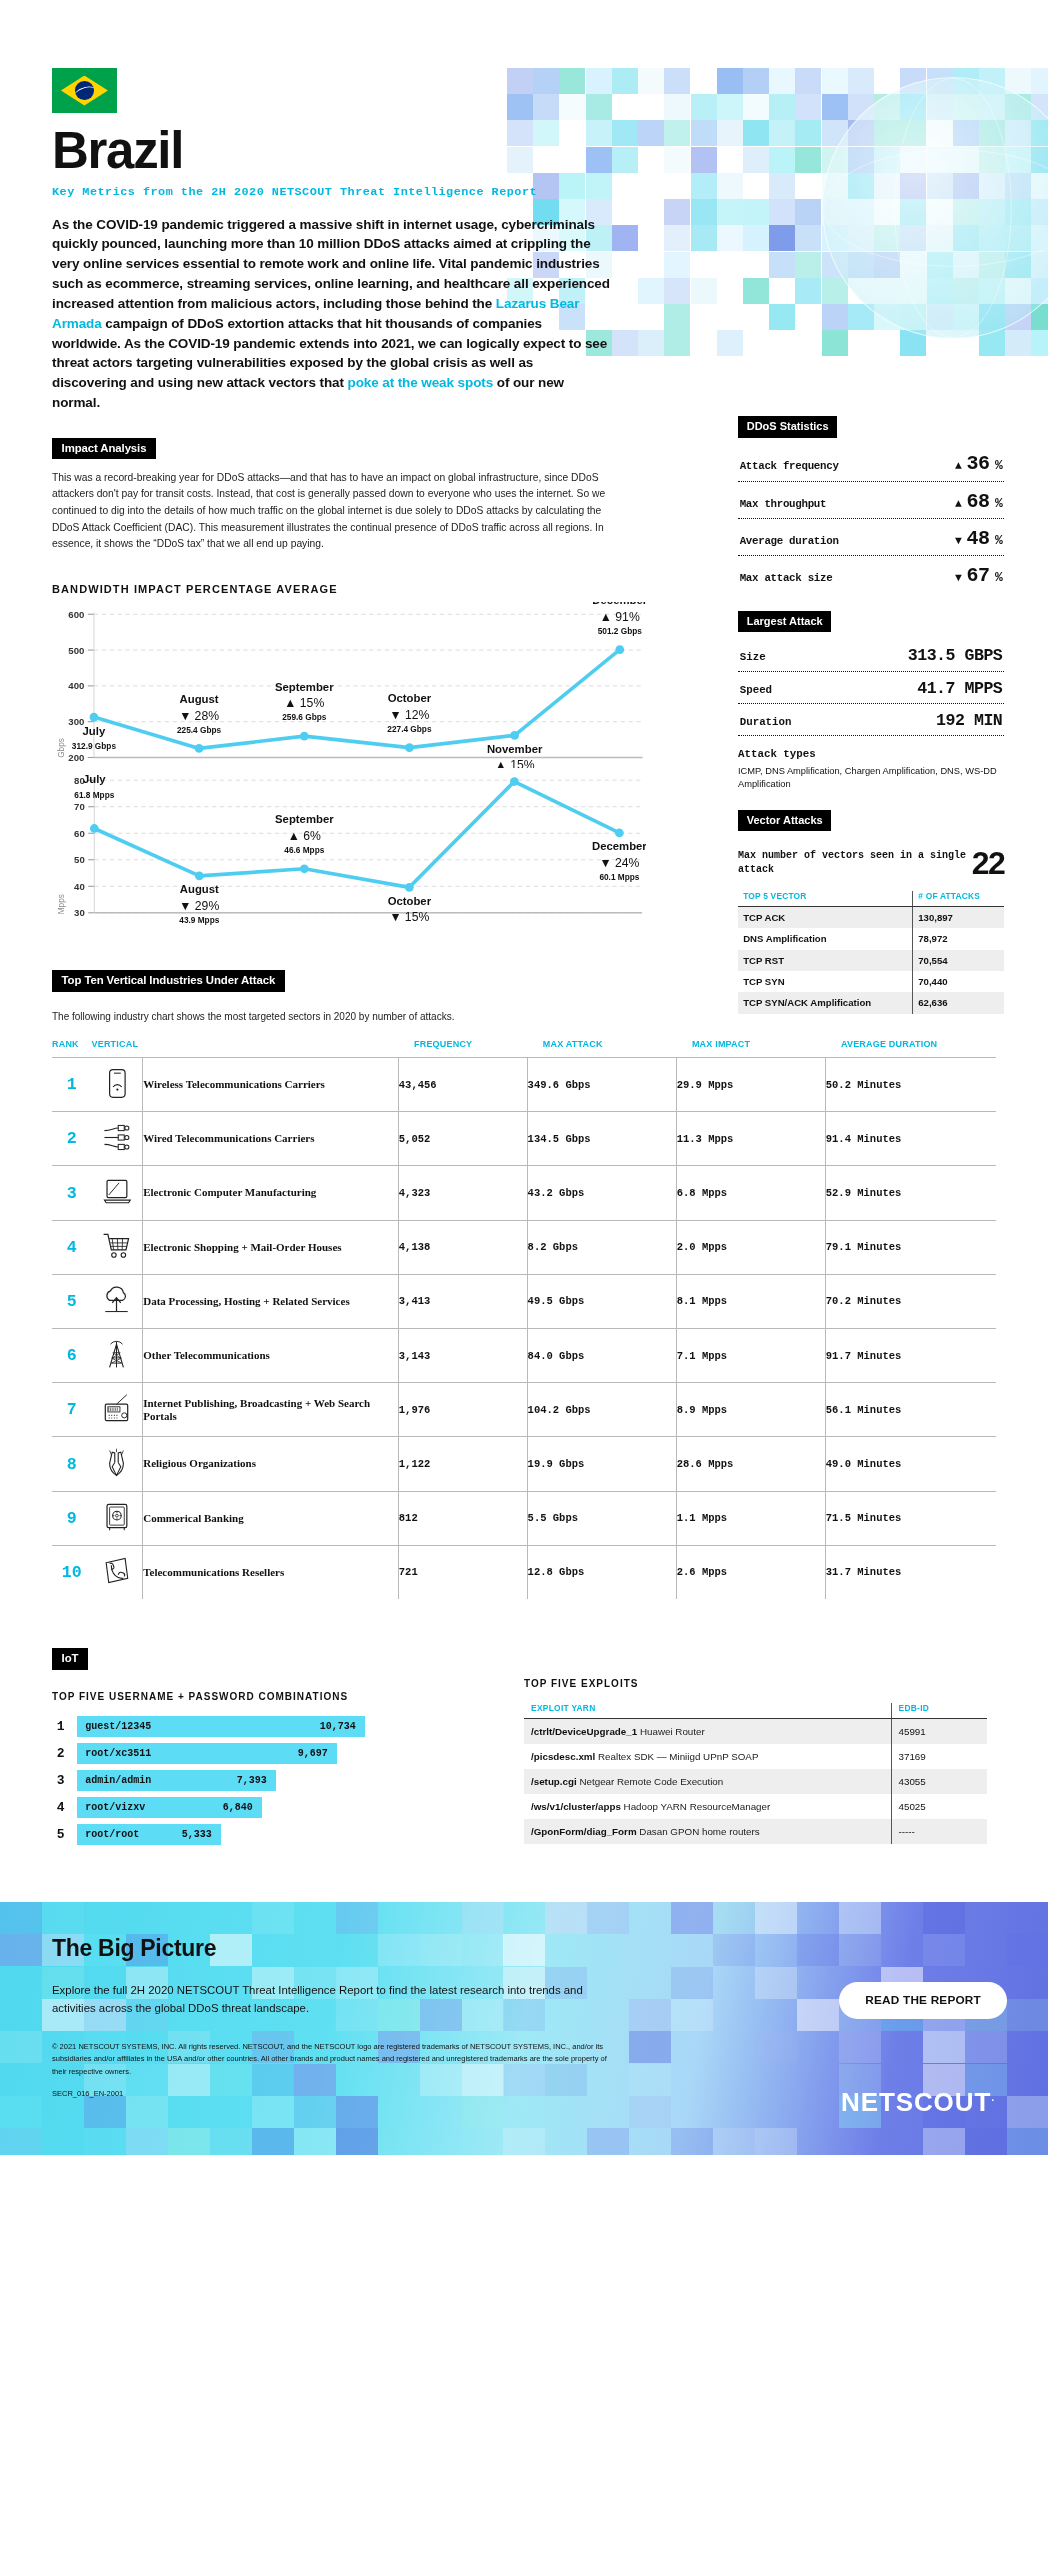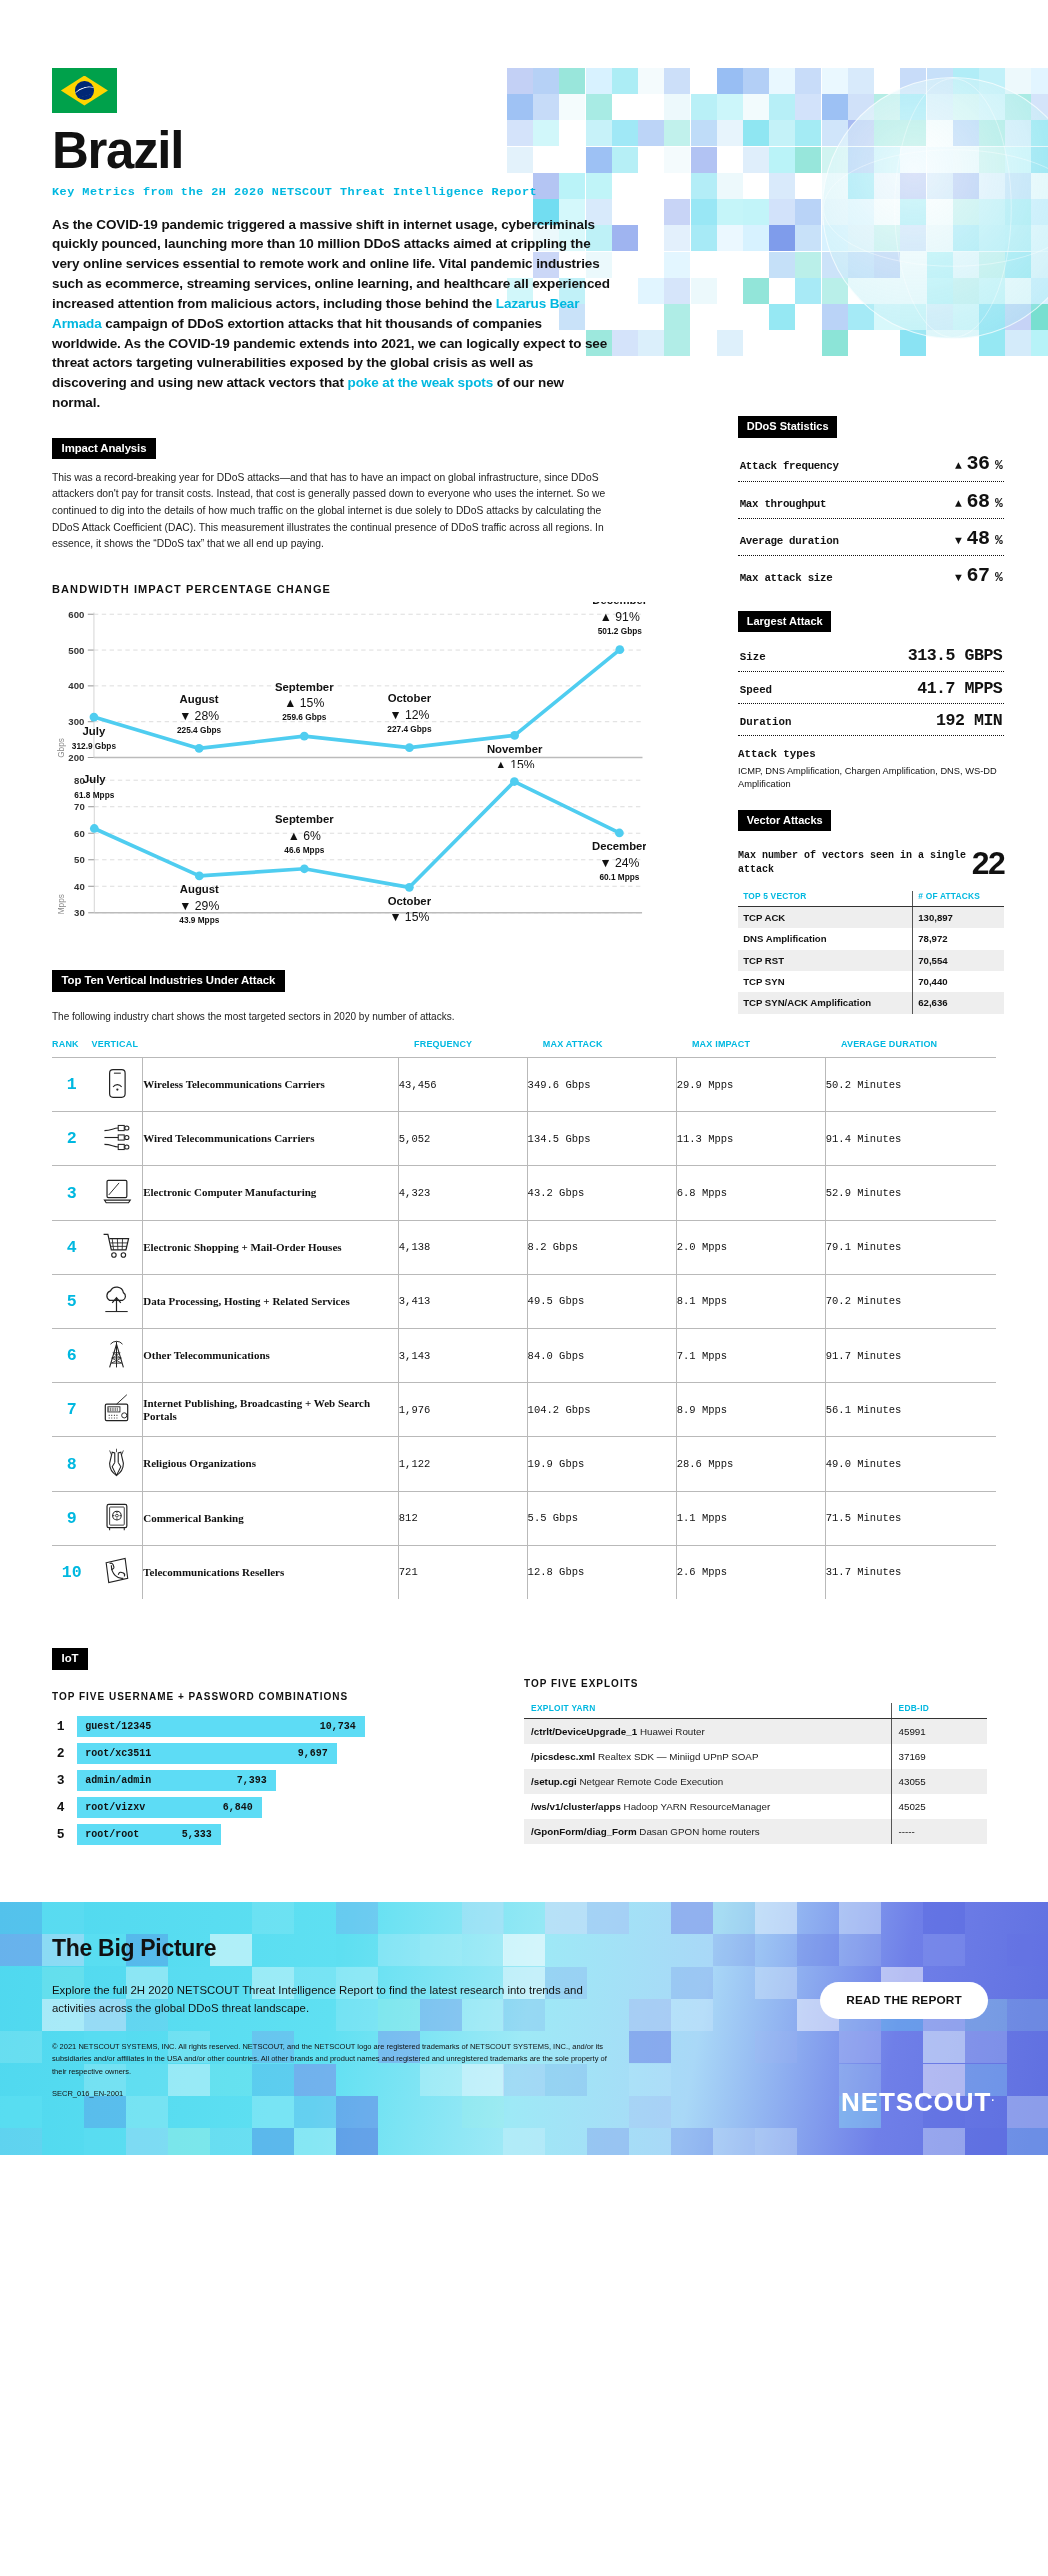--- a/index.html
+++ b/index.html
@@ -163,21 +163,21 @@
     border-top: 1.3px solid #b9b9b9; padding: 9.6px 0; vertical-align: middle;
   }
   td.rank {
     font-family: "Liberation Mono", monospace; color: #00b8e0;
     font-size: 16.6px; font-weight: 700; width: 40px; text-align: center;
   }
   td.icon { width: 52px; text-align: center; border-right: 1.3px solid #b9b9b9; }
   td.vert { font-size: 11px; font-weight: 700; line-height: 1.2; padding-left: 14px; width: 262px; font-family: Liberation Serif, serif; }
   td.dat {
     font-family: "Liberation Mono", monospace;
-    font-size: 10.5px; font-weight: 400; border-left: 1.3px solid #b9b9b9;
+    font-size: 10.5px; font-weight: 700; border-left: 1.3px solid #b9b9b9;
     padding-left: 15.7px;
   }
   col.c-freq { width: 131px; } col.c-ma { width: 153px; }
   col.c-mi { width: 153px; } col.c-ad { width: 175px; }
 
   
   .iot { margin-top: 49px; display: flex; gap: 52px; }
   .iot-left { width: 420px; }
   .iot-right { width: 463px; }
   .iot-h {
@@ -210,21 +210,21 @@
     background: linear-gradient(100deg,#4fd8ef 0%, #5fe0f2 32%, #9ee9f6 50%, #a9d8f7 66%, #6f7fe8 84%, #5f6fe0 100%);
   }
   .footer .mosaic { position: absolute; inset: 0; }
   .footer .mosaic i { position: absolute; display: block; }
   .footer-inner { position: relative; padding: 33px 52px 0; }
   .big-pic { font-size: 23px; font-weight: 700; letter-spacing: -0.3px; color: #111; }
   .big-body { font-size: 11.4px; line-height: 1.62; color: #111; margin-top: 19px; width: 542px; }
   .legal { font-size: 7.5px; line-height: 1.65; color: #111; margin-top: 23px; width: 559px; }
   .code { font-size: 7.5px; color: #111; margin-top: 10.5px; }
   .read-btn {
-    position: absolute; right: 61px; top: 80px;
+    position: absolute; right: 42px; top: 80px;
     background: #fff; border-radius: 26px; padding: 11.4px 26px;
     font-size: 11.8px; font-weight: 700; letter-spacing: 0.2px; color: #111;
     border: none; cursor: pointer;
   }
   .netscout-logo {
     position: absolute; right: 54px; top: 185px;
     font-size: 26px; font-weight: 700; letter-spacing: 0.9px; color: #fff;
   }
   .netscout-logo sup { font-size: 10.5px; }
 </style>
@@ -434,21 +434,21 @@
 
     <p class="intro">
       <span>As the COVID-19 pandemic triggered a massive shift in internet usage, cybercriminals quickly pounced, launching more than 10 million DDoS attacks aimed at crippling the very online services essential to remote work and online life. Vital pandemic industries such as ecommerce, streaming services, online learning, and healthcare all experienced increased attention from malicious actors, including those behind the </span><a class="lnk" href="#">Lazarus Bear Armada</a><span> campaign of DDoS extortion attacks that hit thousands of companies worldwide. As the COVID-19 pandemic extends into 2021, we can logically expect to see threat actors targeting vulnerabilities exposed by the global crisis as well as discovering and using new attack vectors that </span><a class="lnk" href="#">poke at the weak spots</a><span> of our new normal.</span>
     </p>
 
     
     <div class="tag">Impact Analysis</div>
     <p class="para">This was a record-breaking year for DDoS attacks—and that has to have an impact on global infrastructure, since DDoS attackers don't pay for transit costs. Instead, that cost is generally passed down to everyone who uses the internet. So we continued to dig into the details of how much traffic on the global internet is due solely to DDoS attacks by calculating the DDoS Attack Coefficient (DAC). This measurement illustrates the continual presence of DDoS traffic across all regions. In essence, it shows the “DDoS tax” that we all end up paying.</p>
 
     
-    <div class="chart-title">BANDWIDTH IMPACT PERCENTAGE CHANGE</div>
+    <div class="chart-title">BANDWIDTH IMPACT PERCENTAGE AVERAGE</div>
     <div class="chart-wrap">
       <div class="axis-unit">Gbps</div>
       <svg class="chart-svg" id="chart0" width="594" height="166" viewBox="0 0 680 190">
           <line x1="48" y1="178" x2="676" y2="178" stroke="#d8d8d8" stroke-width="1" stroke-dasharray="5 4"></line>
           <line x1="41" y1="178" x2="48" y2="178" stroke="#999" stroke-width="1.2"></line>
           <text x="37" y="182" text-anchor="end" font-size="11" font-weight="700" fill="#333" font-family="&quot;Liberation Sans&quot;, sans-serif">200</text>
           <line x1="48" y1="137" x2="676" y2="137" stroke="#d8d8d8" stroke-width="1" stroke-dasharray="5 4"></line>
           <line x1="41" y1="137" x2="48" y2="137" stroke="#999" stroke-width="1.2"></line>
           <text x="37" y="141" text-anchor="end" font-size="11" font-weight="700" fill="#333" font-family="&quot;Liberation Sans&quot;, sans-serif">300</text>
           <line x1="48" y1="96" x2="676" y2="96" stroke="#d8d8d8" stroke-width="1" stroke-dasharray="5 4"></line>

